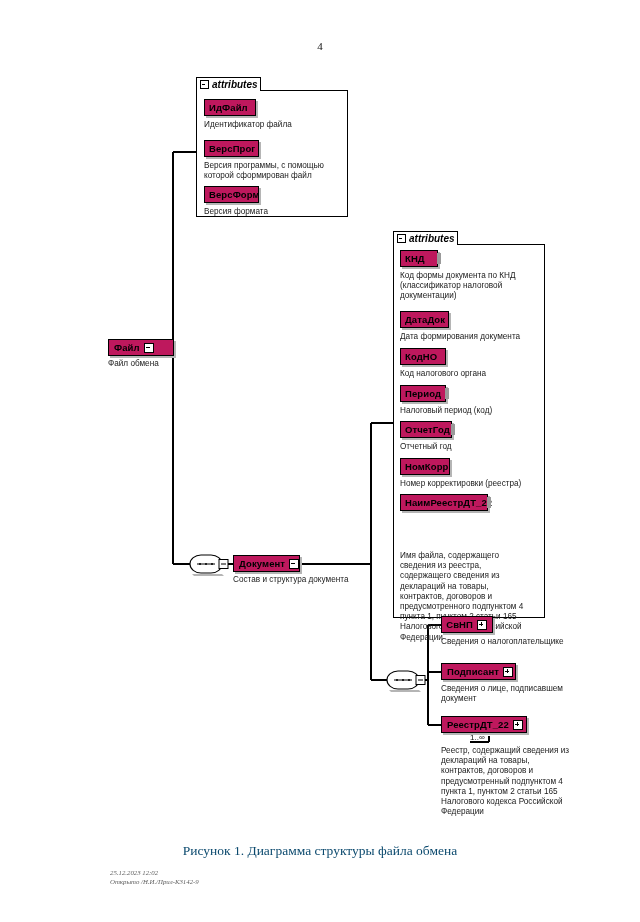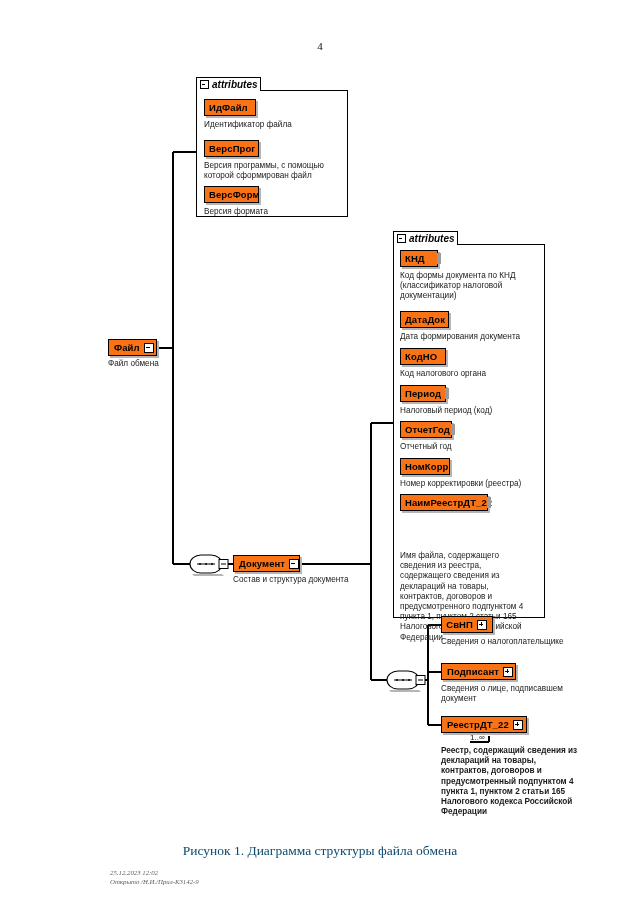--- a/index.html
+++ b/index.html
@@ -24,21 +24,21 @@
 
   
   .diagram{position:absolute;top:0;left:0;width:640px;height:830px;}
   .diagram svg{position:absolute;top:0;left:0;}
 
   
   .node{
     position:absolute;
     box-sizing:border-box;
     border:1.3px solid #000;
-    background:#f97316;
+    background:#be185d;
     height:17px;
     display:flex;align-items:center;
     padding:0 5px;
     font-size:9.5px;
     font-weight:bold;
     letter-spacing:.1px;
     white-space:nowrap;
     box-shadow:2px 2px 0 0 #b5b5b5;
     z-index:5;
   }
@@ -194,21 +194,21 @@
         <line x1="394" y1="680" x2="412" y2="680" stroke="#000" stroke-width="1"></line>
         <circle cx="397" cy="680" r="1" fill="#000"></circle>
         <circle cx="403" cy="680" r="1" fill="#000"></circle>
         <circle cx="409" cy="680" r="1" fill="#000"></circle>
         <rect x="416" y="675.5" width="9" height="9" fill="#fff" stroke="#000" stroke-width="1"></rect>
         <line x1="418" y1="680" x2="423" y2="680" stroke="#000" stroke-width="1"></line>
         <path d="M389 690 h30 l2 2 h-30 z" fill="#b5b5b5"></path>
       </g>
     </svg>
 
-    <div class="node" style="left:108px;top:339px;width:49px;">
+    <div class="node" style="left:108px;top:339px;width:66px;">
       <span class="lbl">Файл</span>
       <span class="pm"></span>
     </div>
     <div class="desc" style="left:108px;top:359px;width:110px;">Файл обмена</div>
 
     <div class="attrtab" style="left:196px;top:77px;width:56px;">
       <span class="minusbox"></span>
       <span>attributes</span>
     </div>
     <div class="attrpanel" style="left:196px;top:90px;width:152px;height:127px;"></div>
@@ -301,21 +301,21 @@
       <span class="pm plus"></span>
     </div>
     <div class="desc" style="left:441px;top:684px;width:160px;">Сведения о лице, подписавшем
 документ</div>
 
     <div class="node" style="left:441px;top:716px;width:86px;">
       <span class="lbl">РеестрДТ_22</span>
       <span class="pm plus"></span>
     </div>
     <div class="card" style="left:470px;top:733px;">1..∞</div>
-    <div class="desc" style="left:441px;top:746px;width:160px;font-weight:bold;">Реестр, содержащий сведения из
+    <div class="desc" style="left:441px;top:746px;width:160px;">Реестр, содержащий сведения из
 деклараций на товары,
 контрактов, договоров и
 предусмотренный подпунктом 4
 пункта 1, пунктом 2 статьи 165
 Налогового кодекса Российской
 Федерации</div>
 
   </div>
 
   <div class="caption">Рисунок 1. Диаграмма структуры файла обмена</div>

